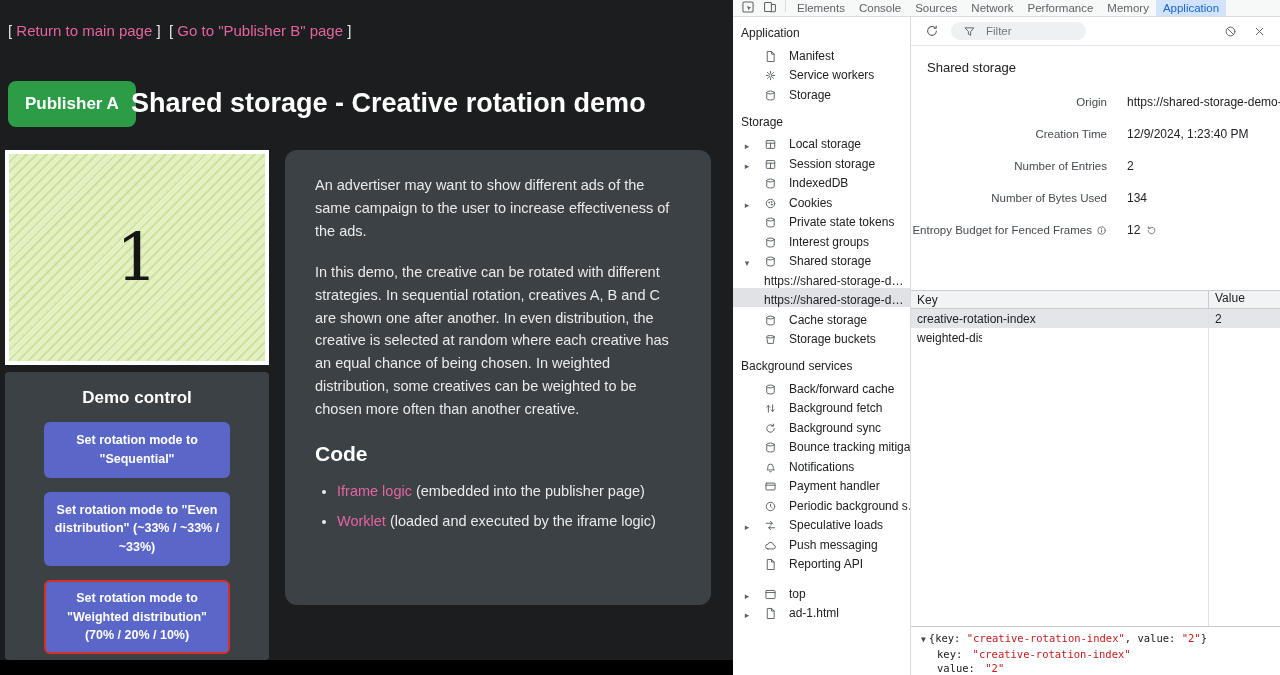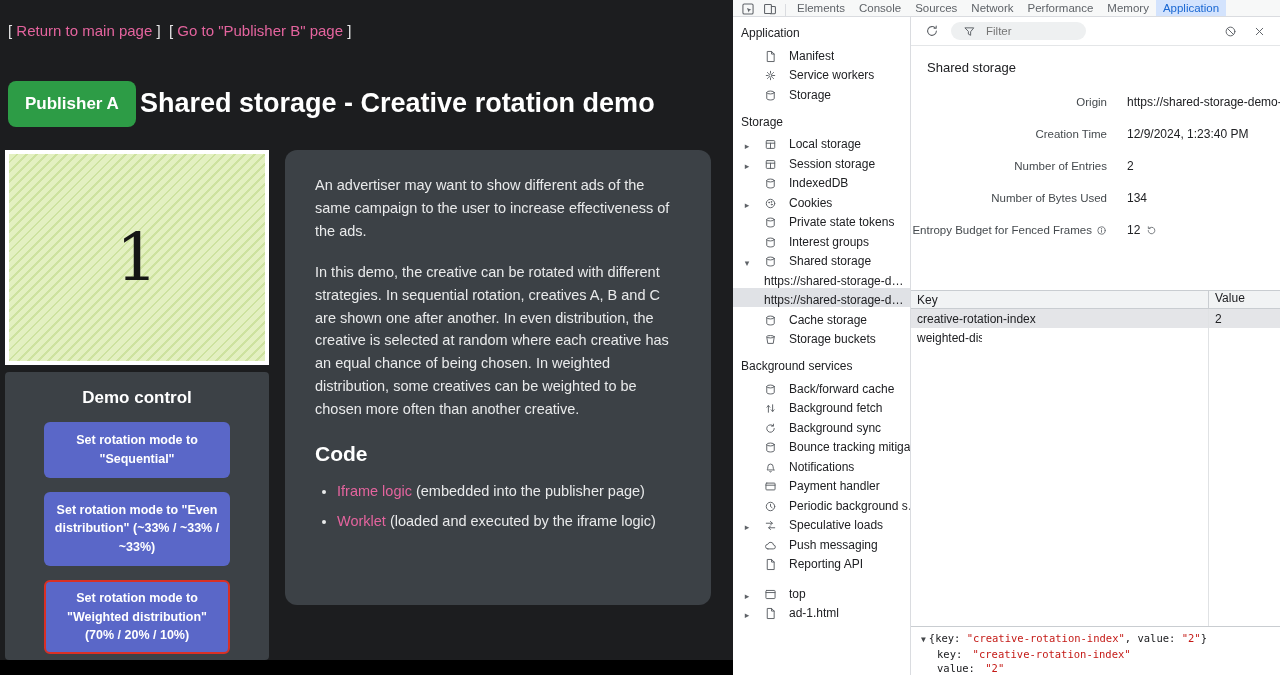--- a/index.html
+++ b/index.html
@@ -9,21 +9,21 @@
     background:#000; font-family:"Liberation Sans", sans-serif;
   }
   [data-interactable="true"] { cursor:pointer; }
 
   
   .publisher-page { position:absolute; top:0; left:0; width:831px; height:660px; background:#1c1d1f; }
   .top-nav { position:absolute; top:22px; left:8px; font-size:15px; color:#e6e6e6; white-space:pre; }
   .top-nav a { color:#e4649e; text-decoration:none; }
   .badge { position:absolute; top:81px; left:8px; background:#2d9c46; color:#fff; font-weight:bold;
            font-size:17px; padding:13px 17px; border-radius:8px; }
-  .page-title { position:absolute; top:88px; left:140px; font-size:27px; font-weight:bold; color:#fff; }
+  .page-title { position:absolute; top:88px; left:131px; font-size:27px; font-weight:bold; color:#fff; }
   .creative { position:absolute; top:150px; left:5px; width:264px; height:215px; border:4px solid #fff;
               background:repeating-linear-gradient(135deg,#e3f0c1 0 5px,#cde29f 5px 7px);
               display:flex; align-items:center; justify-content:center; }
   .creative-number { font-family:"DejaVu Serif", serif; font-size:66px; color:#151515; }
   .demo-panel { position:absolute; top:372px; left:5px; width:264px; height:288px; background:#3c4146;
                 border-radius:4px; text-align:center; }
   .demo-title { font-size:17px; font-weight:bold; color:#fff; padding-top:16px; }
   .demo-buttons { display:flex; flex-direction:column; align-items:center; gap:14px; margin-top:14px; }
   .demo-btn { width:186px; background:#5a67c8; color:#fff; font-weight:bold; font-size:12.5px;
               line-height:1.5; padding:7px 6px; border-radius:6px; border:2px solid transparent;
@@ -34,21 +34,21 @@
   .desc-panel h2 { margin:0 0 14px; font-size:21px; color:#fff; }
   .desc-panel p { margin:0 0 18px; font-size:14.5px; line-height:1.58; }
   .desc-panel h2.code-h { margin-top:21px; }
   .desc-panel ul { margin:0; padding-left:22px; font-size:14.5px; line-height:1.55; }
   .desc-panel li { margin-bottom:7px; }
   .desc-panel li a { color:#e4649e; text-decoration:none; }
 
   
   .devtools { position:absolute; top:0; left:733px; width:547px; height:675px; background:#fff;
               color:#202124; font-size:12px; display:flex; flex-direction:column; }
-  .dt-tabbar { height:17px; flex:none; display:flex; align-items:flex-end; background:#f7f8f8;
+  .dt-tabbar { height:17px; flex:none; display:flex; align-items:flex-start; background:#f7f8f8;
                border-bottom:1px solid #dadce0; padding-left:4px; }
   .tb-icon { display:flex; align-items:center; padding:0 4px; }
   .tb-divider { width:1px; height:12px; background:#dadce0; margin:0 4px; }
   .dt-tabs { display:flex; height:100%; }
   .dt-tab { padding:0 7px; display:flex; align-items:center; font-size:11.5px; color:#5f6368; white-space:nowrap; }
   .dt-tab.active { color:#1967d2; background:#d3e3fd; }
   .dt-body { flex:1; display:flex; min-height:0; }
 
   .dt-sidebar { width:178px; flex:none; border-right:1px solid #dadce0; overflow:hidden; padding-top:6px; }
   .sb-section { margin-bottom:10px; }

